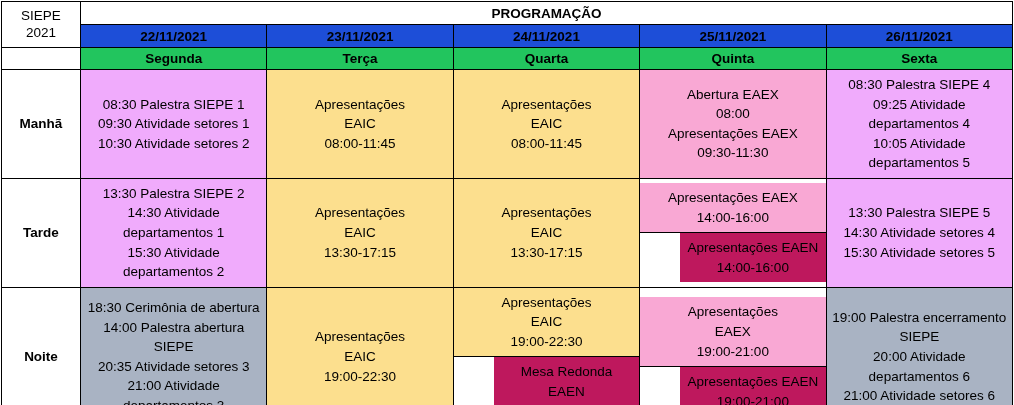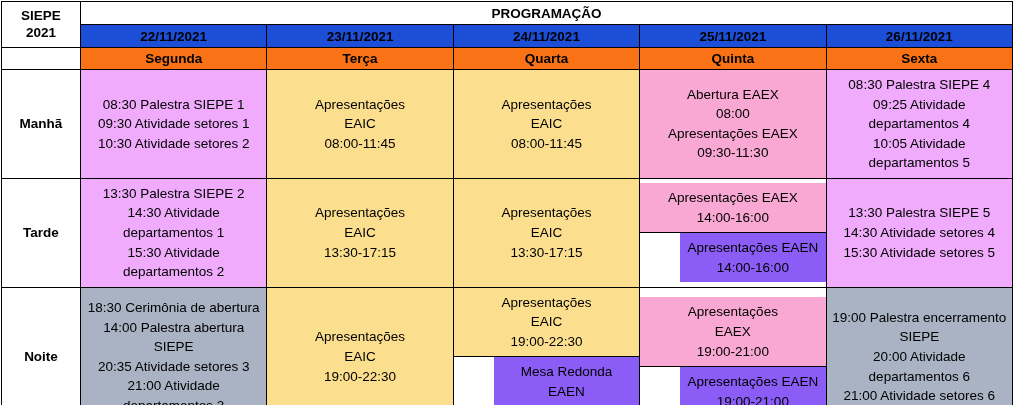--- a/index.html
+++ b/index.html
@@ -27,38 +27,38 @@
     font-size: 13.5px;
     color: #000000;
   }
   .title-cell {
     font-weight: bold;
     font-size: 15px;
     height: 22px;
     background: #ffffff;
   }
   .corner-cell {
-    font-weight: bold;
+    font-weight: normal;
     font-size: 14px;
     background: #ffffff;
     line-height: 1.25;
     width: 78px;
     margin-top: 48px;
   }
   .date-cell {
     font-weight: bold;
     font-size: 14.5px;
     height: 22px;
     background: #1d4ed8;
   }
   .day-cell {
     font-weight: bold;
     font-size: 13.5px;
     height: 21px;
-    background: #f97316;
+    background: #22c55e;
     margin-left: 8px;
   }
   .period-cell {
     font-weight: bold;
     font-size: 14px;
     background: #ffffff;
   }
   .block {
     padding: 5px 4px;
     line-height: 1.45;
@@ -84,21 +84,21 @@
     border-bottom: none;
   }
   .sub .inner {
     padding: 5px 4px;
     line-height: 1.45;
     width: 100%;
   }
   .c-green { background: #f0abfc; }
   .c-yellow { background: #fcdf8e; }
   .c-orange { background: #f9a8d4; }
-  .c-blue   { background: #8b5cf6; margin-left: 40px; }
+  .c-blue   { background: #be185d; margin-left: 40px; }
   .c-gray   { background: #a9b3c3; }
   .line { display: block; }
   .r-morning { height: 84px; }
   .r-afternoon { height: 84px; }
   .r-night { height: 110px; }
 </style>
 </head>
 <body>
 
 <table id="schedule">

